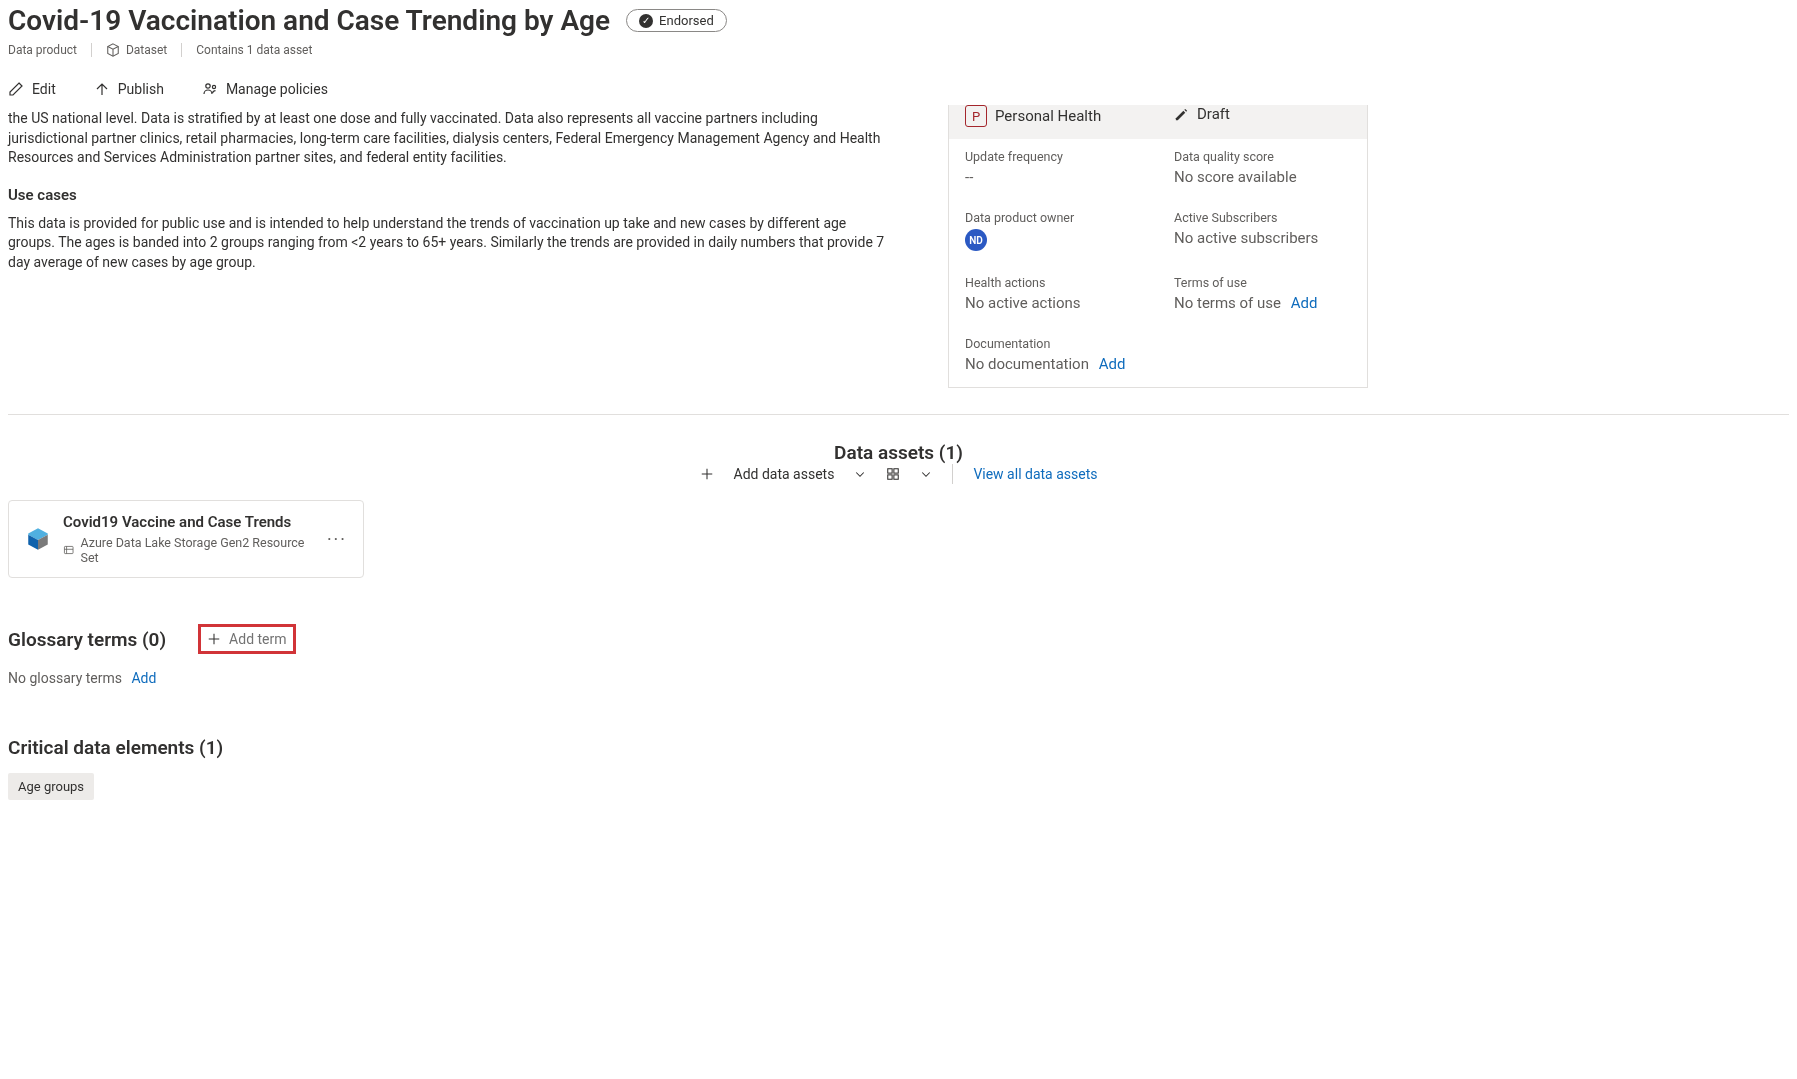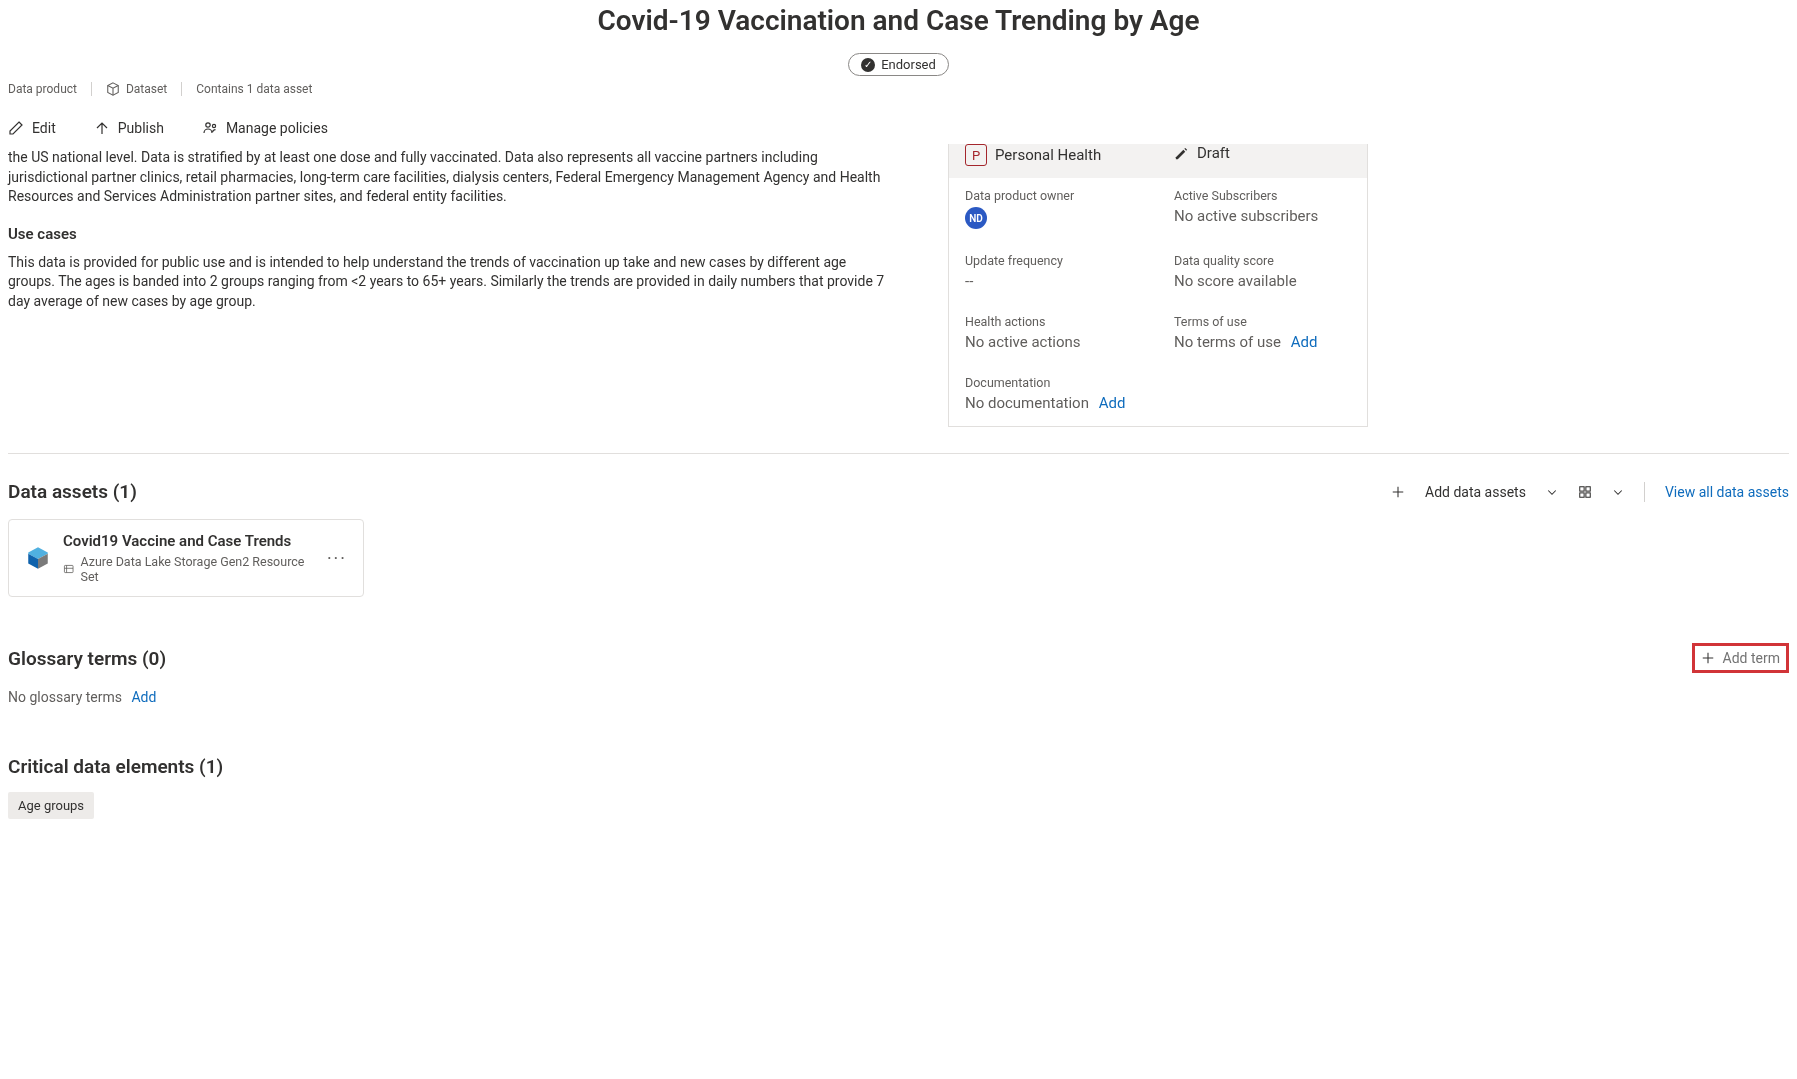--- a/index.html
+++ b/index.html
@@ -13,21 +13,20 @@
   .page {
     padding: 0 8px;
   }
 
   
   .header-row {
     display: flex;
     align-items: center;
     gap: 16px;
     padding-top: 4px;
-    flex-direction: column;
   }
   .page-title {
     font-size: 28px;
     font-weight: 600;
     color: #323130;
     margin: 0;
   }
   .endorsed-badge {
     display: inline-flex;
     align-items: center;
@@ -193,20 +192,21 @@
     border-top: 1px solid #e1dfdd;
     margin: 26px 0;
   }
 
   
   .section-head-row {
     display: flex;
     align-items: center;
     justify-content: space-between;
     margin-top: 16px;
+    flex-direction: column;
   }
   .section-head {
     font-size: 19px;
     font-weight: 600;
   }
   .section-actions {
     display: flex;
     align-items: center;
     gap: 20px;
   }
@@ -260,21 +260,21 @@
     font-size: 18px;
     color: #605e5c;
     cursor: pointer;
     letter-spacing: 2px;
   }
 
   
   .glossary-row {
     display: flex;
     align-items: center;
-    justify-content: space-between;
+    justify-content: flex-start;
     margin-top: 46px;
     gap: 32px;
   }
   .addterm-btn {
     display: inline-flex;
     align-items: center;
     gap: 8px;
     color: #737373;
     cursor: pointer;
     font-size: 14px;
@@ -373,40 +373,40 @@
                   <path d="M2 12l8-8 2 2-8 8H2v-2z"></path>
                   <path d="M11 3l2 2 1-1-2-2-1 1z"></path>
                 </svg>
               <span>Draft</span>
             </span>
           </div>
         </div>
 
         <div class="panel-row">
           <div class="panel-cell">
+            <div class="panel-label">Update frequency</div>
+            <div class="panel-value">--</div>
+          </div>
+          <div class="panel-cell">
+            <div class="panel-label">Data quality score</div>
+            <div class="panel-value">No score available</div>
+          </div>
+        </div>
+
+        <div class="panel-row">
+          <div class="panel-cell">
             <div class="panel-label">Data product owner</div>
             <div class="owner-block">
               <span class="owner-avatar">ND</span>
               <span class="owner-name-mask"></span>
             </div>
           </div>
           <div class="panel-cell">
             <div class="panel-label">Active Subscribers</div>
             <div class="panel-value">No active subscribers</div>
-          </div>
-        </div>
-
-        <div class="panel-row">
-          <div class="panel-cell">
-            <div class="panel-label">Update frequency</div>
-            <div class="panel-value">--</div>
-          </div>
-          <div class="panel-cell">
-            <div class="panel-label">Data quality score</div>
-            <div class="panel-value">No score available</div>
           </div>
         </div>
 
         <div class="panel-row">
           <div class="panel-cell">
             <div class="panel-label">Health actions</div>
             <div class="panel-value">No active actions</div>
           </div>
           <div class="panel-cell">
             <div class="panel-label">Terms of use</div>

